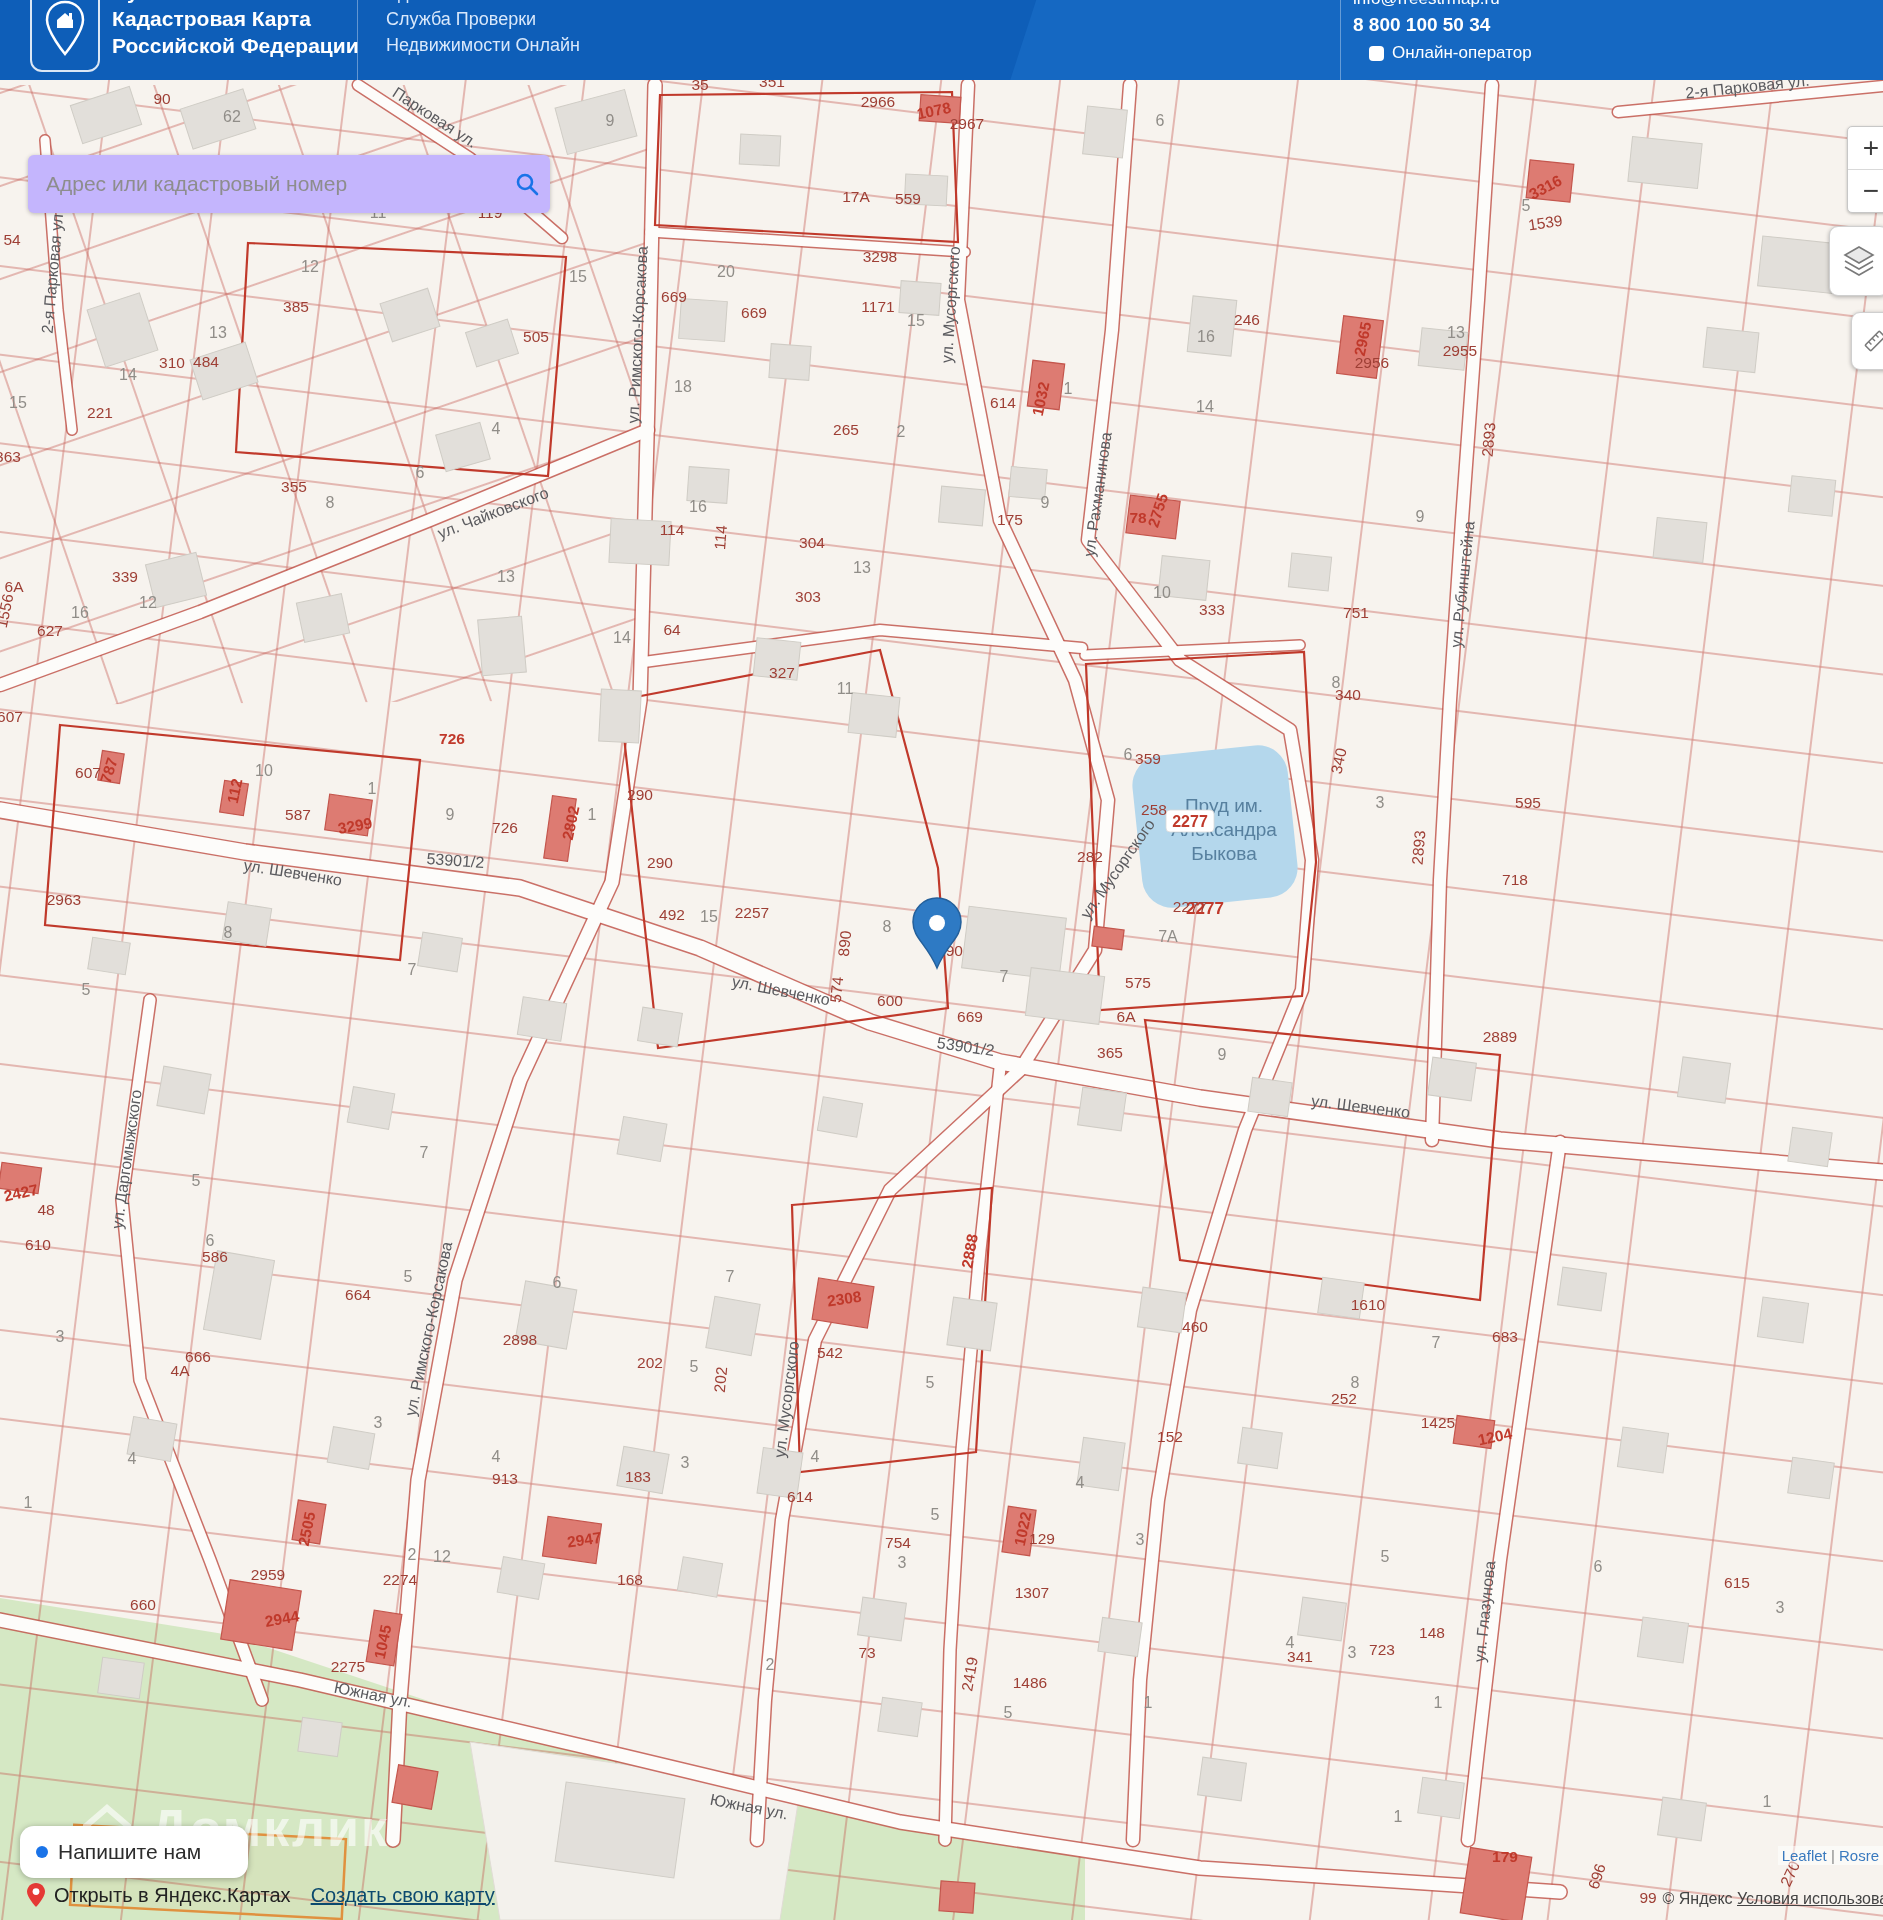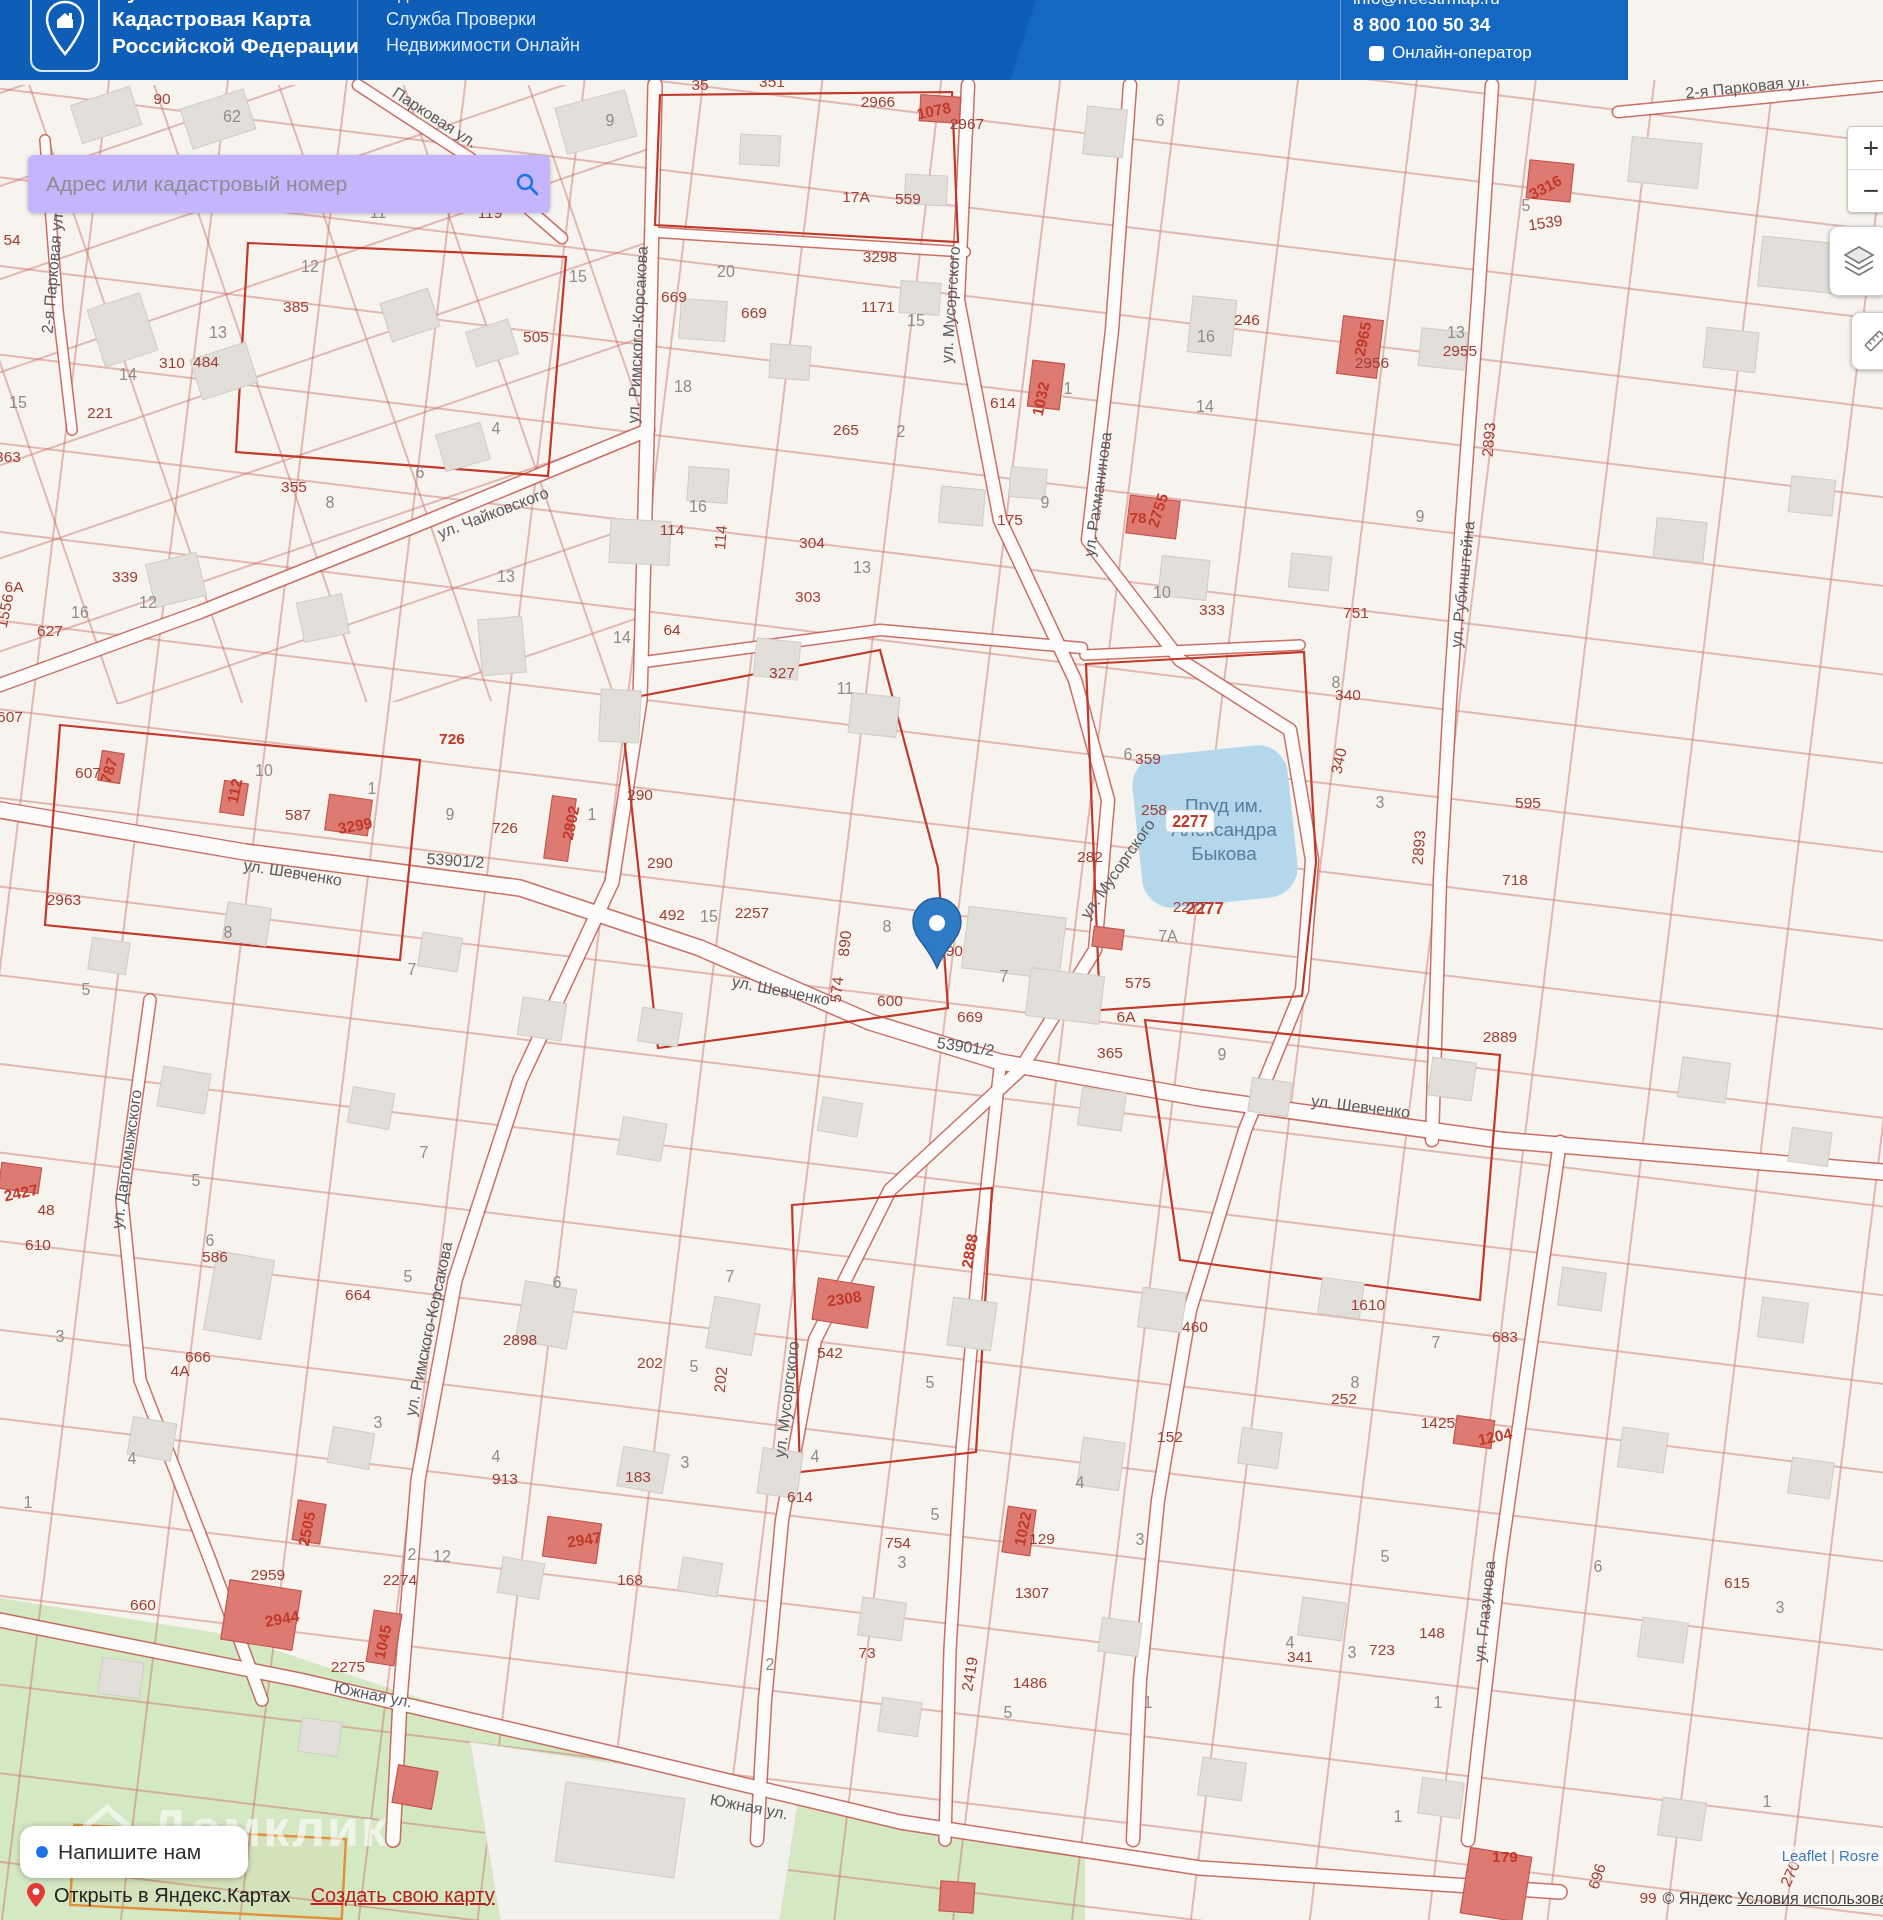--- a/index.html
+++ b/index.html
@@ -1,19 +1,19 @@
 <!DOCTYPE html>
 <html><head>
 <meta charset="utf-8">
 <style>
   html,body{margin:0;padding:0;background:#f7f3ee;}
   body{width:1883px;height:1920px;overflow:hidden;position:relative;
        font-family:"Liberation Sans","DejaVu Sans",sans-serif;}
   
-  .topbar{position:absolute;left:0;top:0;width:1628px;height:80px;background:#1568c2;overflow:hidden;z-index:30;}
+  .topbar{position:absolute;left:0;top:0;width:1883px;height:80px;background:#1568c2;overflow:hidden;z-index:30;}
   .topbar .shade{position:absolute;left:-60px;top:-20px;width:1080px;height:140px;background:#0e5eb8;transform:skewX(-18deg);}
   .hcontent{position:relative;height:80px;}
   .logo-box{position:absolute;left:30px;top:-14px;width:66px;height:82px;border:2px solid rgba(255,255,255,.85);border-radius:12px;display:flex;align-items:center;justify-content:center;}
   .logo-title{position:absolute;left:112px;top:-22px;color:#fff;font-weight:bold;font-size:21px;line-height:27px;white-space:nowrap;}
   .vdiv{position:absolute;top:0;width:1px;height:80px;background:rgba(255,255,255,.35);}
   .svc{position:absolute;left:386px;top:-20px;color:#d9e8fb;font-size:18px;line-height:26px;white-space:nowrap;}
   .contact{position:absolute;left:1353px;top:-14px;color:#fff;font-size:17px;line-height:26px;white-space:nowrap;}
   .contact .phone{font-weight:bold;font-size:19px;}
   .op-row{display:flex;align-items:center;gap:8px;margin-top:2px;padding-left:16px;}
   .op-ico{width:15px;height:15px;background:#fff;border-radius:4px;display:inline-block;}
@@ -29,21 +29,21 @@
   .sqbtn{position:absolute;background:#fff;border:1px solid #cfcfcf;border-radius:9px;box-shadow:0 1px 4px rgba(0,0,0,.3);z-index:25;display:flex;align-items:center;justify-content:center;cursor:pointer;}
   .layersbox{right:-6px;top:226px;width:58px;height:68px;}
   .rulerbox{right:-16px;top:312px;width:46px;height:56px;}
   
   .watermark{position:absolute;left:78px;top:1798px;z-index:22;display:flex;align-items:center;gap:14px;color:rgba(255,255,255,.62);font-weight:bold;font-size:52px;letter-spacing:2px;pointer-events:none;}
   .write-us{position:absolute;left:20px;top:1826px;width:212px;height:52px;background:#fff;border-radius:14px;box-shadow:0 1px 6px rgba(0,0,0,.3);display:flex;align-items:center;gap:10px;padding-left:16px;z-index:26;cursor:pointer;}
   .write-us .dot{width:12px;height:12px;border-radius:50%;background:#1a73e8;}
   .write-us span{font-size:21px;color:#2d2d2d;}
   .yx-links{position:absolute;left:26px;top:1882px;display:flex;align-items:center;gap:20px;z-index:24;white-space:nowrap;}
   .yx-links .open-y{display:flex;align-items:center;gap:8px;font-size:20px;color:#222;}
-  .yx-links a{color:#b91c1c;font-size:20px;text-decoration:underline;cursor:pointer;}
+  .yx-links a{color:#0c4a6e;font-size:20px;text-decoration:underline;cursor:pointer;}
   .attrib1{position:absolute;right:0;top:1846px;font-size:15px;z-index:24;background:rgba(255,255,255,.55);padding:1px 4px;white-space:nowrap;}
   .attrib1 a{color:#3a7abf;text-decoration:none;cursor:pointer;text-align:right;}
   .attrib1 .sep{color:#888;}
   .attrib2{position:absolute;right:-14px;top:1890px;font-size:16px;color:#444;z-index:24;white-space:nowrap;}
   .attrib2 a{color:#444;text-decoration:underline;cursor:pointer;}
   #map{position:absolute;left:0;top:80px;z-index:1;}
   .maptext{font-family:"Liberation Sans","DejaVu Sans",sans-serif;}
 </style>
 </head>
 <body>

